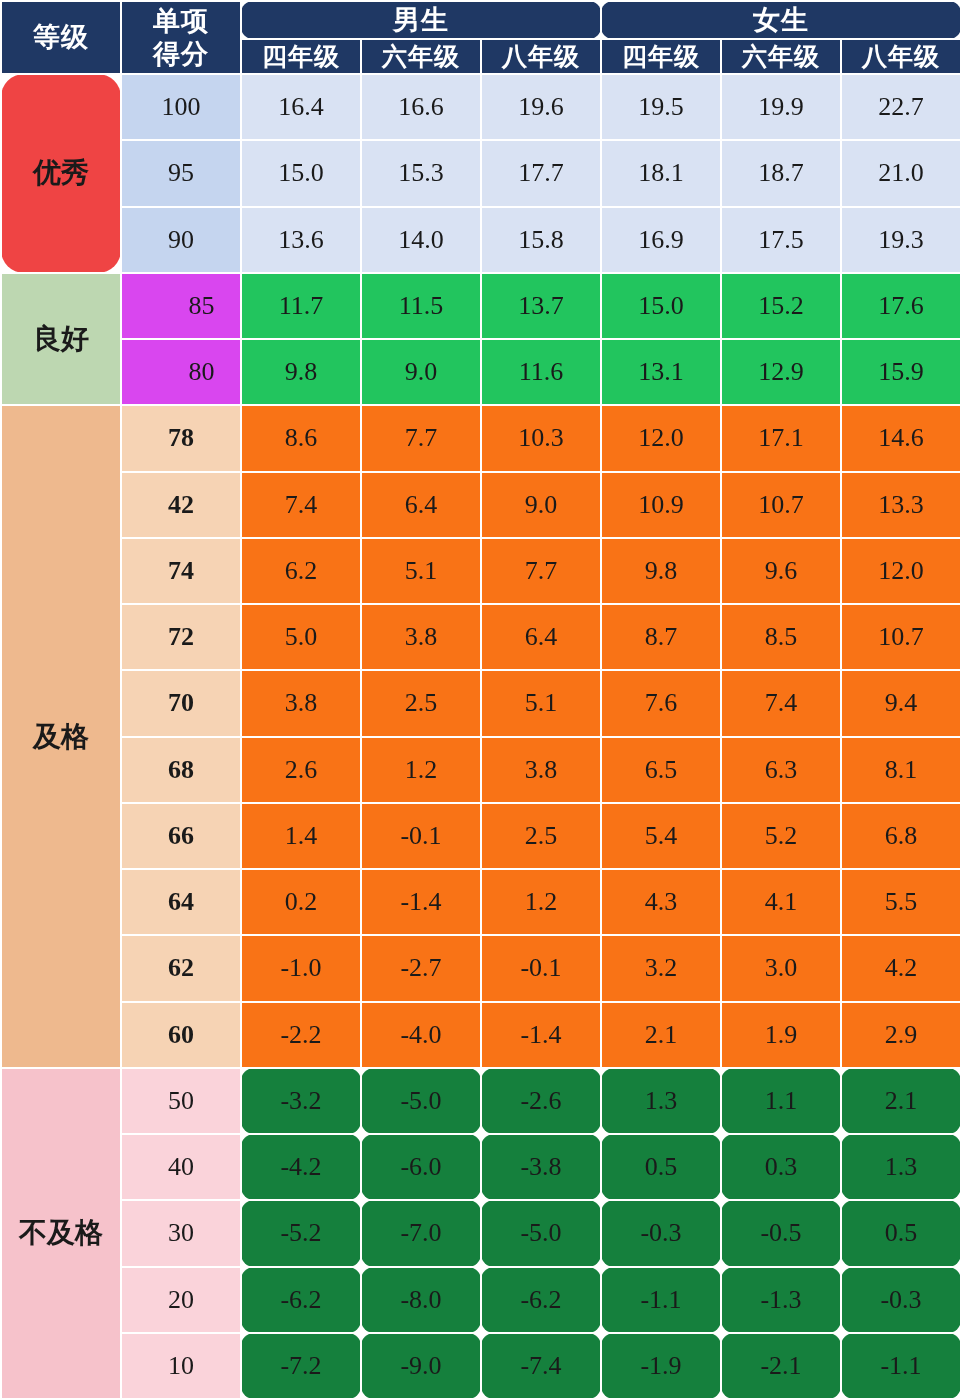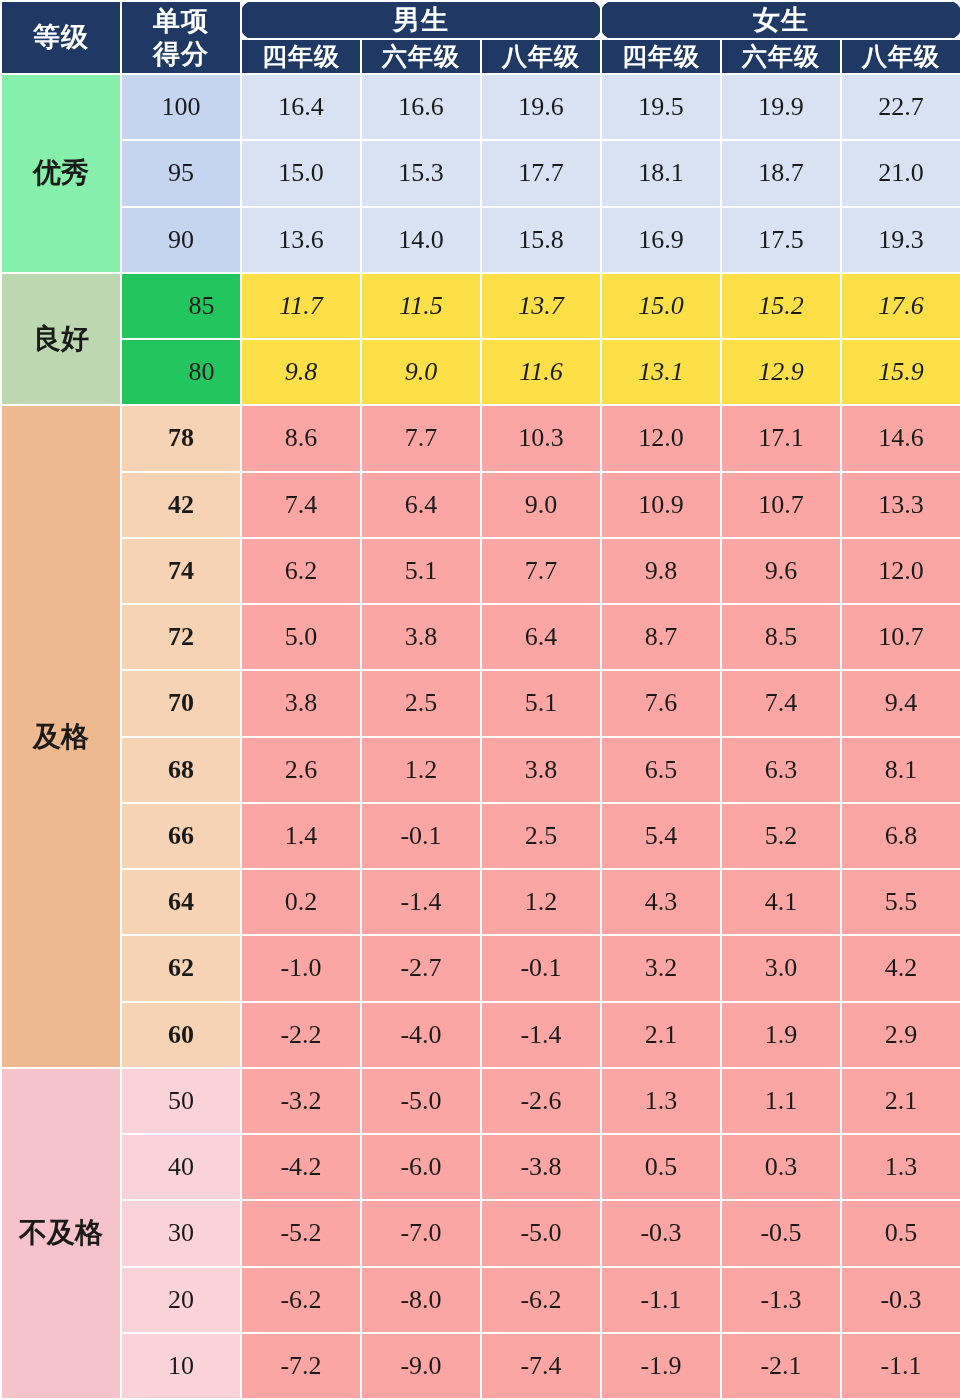--- a/index.html
+++ b/index.html
@@ -55,35 +55,35 @@
   td.score {
     font-size: 26px;
     color: #1a1a1a;
   }
   td.val {
     font-size: 26px;
     color: #1a1a1a;
   }
 
   
-  .band-excellent .level, .band-excellent.level { background: #86efac; }
+  .band-excellent .level, .band-excellent.level { background: #ef4444; border-radius: 23px; }
   .band-excellent .score, .band-excellent.score { background: #c5d5ef; }
   .band-excellent .val,   .band-excellent.val   { background: #d9e2f3; margin-top: 14px; }
 
   .band-good .level, .band-good.level { background: #bdd7b1; }
-  .band-good .score, .band-good.score { background: #22c55e; padding-left: 41px; }
-  .band-good .val,   .band-good.val   { background: #fde047; font-style: italic; }
+  .band-good .score, .band-good.score { background: #d946ef; padding-left: 41px; }
+  .band-good .val,   .band-good.val   { background: #22c55e; }
 
   .band-pass .level, .band-pass.level { background: #eeb98e; }
   .band-pass .score, .band-pass.score { background: #f6d3b4; font-weight: bold; }
-  .band-pass .val,   .band-pass.val   { background: #fca5a5; }
+  .band-pass .val,   .band-pass.val   { background: #f97316; }
 
   .band-fail .level, .band-fail.level { background: #f6c2cb; text-align: center; }
   .band-fail .score, .band-fail.score { background: #fad3da; }
-  .band-fail .val,   .band-fail.val   { background: #fca5a5; }
+  .band-fail .val,   .band-fail.val   { background: #15803d; border-radius: 13px; }
 </style>
 </head>
 <body>
 
 <table class="grade-table">
   <colgroup>
     <col class="c-level">
     <col class="c-score">
     <col class="c-data">
     <col class="c-data">

